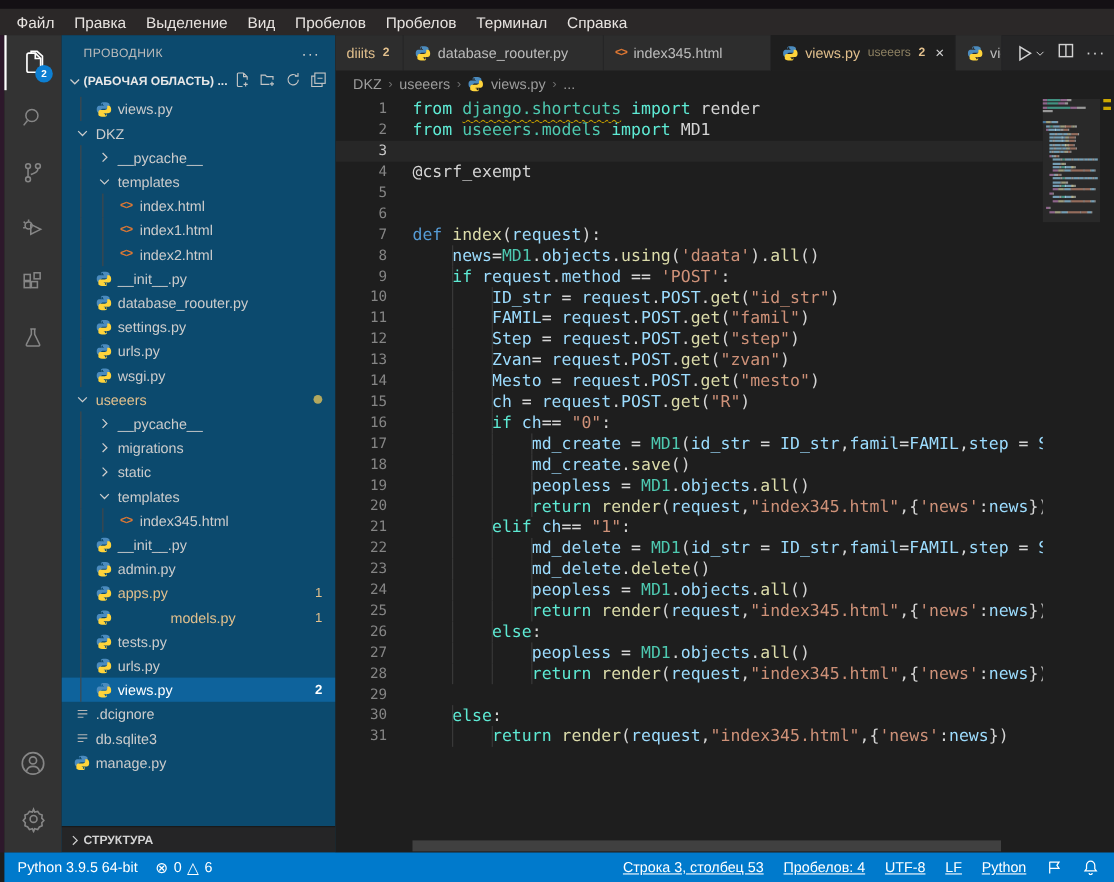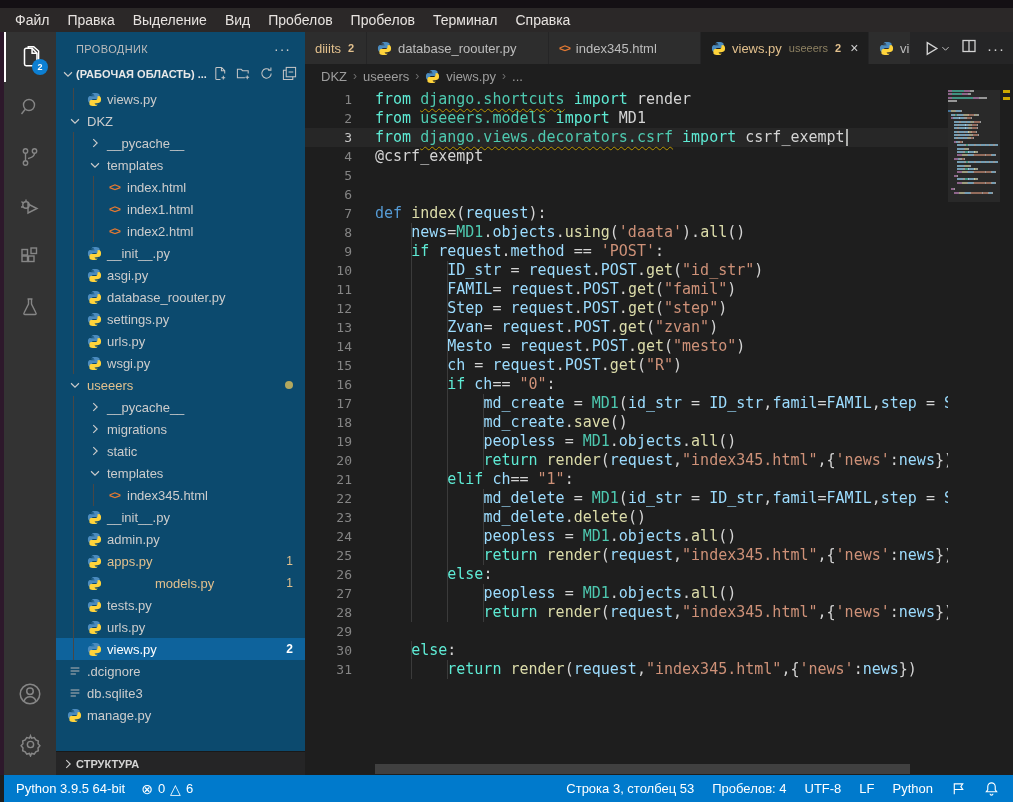--- a/index.html
+++ b/index.html
@@ -98,21 +98,21 @@
   .mm-slider { position:absolute; top:0; left:0; right:0; height:112px; background:rgba(255,255,255,0.05); }
   .ruler { position:absolute; top:0; right:0; width:13px; bottom:0; }
   .ruler .mark { position:absolute; right:3px; width:7px; height:3px; background:#cca700; }
   .hscroll { position:absolute; bottom:1px; left:70px; width:535px; height:10px;
              background:rgba(121,121,121,0.38); }
 
   
   .statusbar { position:absolute; bottom:0; left:4px; right:0; height:27px; background:#007acc;
                color:#ffffff; display:flex; align-items:center; font-size:13px; }
   .sb-left { display:flex; align-items:center; gap:16px; padding-left:12px; }
-  .sb-right { margin-left:auto; display:flex; align-items:center; gap:18px; padding-right:14px; }
+  .sb-right { margin-left:auto; display:flex; align-items:center; gap:18px; padding-right:14px;text-decoration:underline; }
   .sb-item { display:flex; align-items:center; gap:5px; cursor:pointer; white-space:nowrap; }
   .sb-item svg { stroke:#ffffff; fill:none; stroke-width:1.2; }
 </style>
 </head>
 <body>
 
 <div class="screen">
   <div class="top-strip"></div>
   <div class="menubar">
       <div class="menu-item">Файл</div>
@@ -286,30 +286,20 @@
           </div>
           <div class="row" style="padding-left: 30px;">
             <span class="guide" style="left: 17px;"></span>
             <span class="slot">
               <svg width="15" height="15" viewBox="0 0 16 16">
                 <path fill="#4B8BBE" d="M7.9 1C4.9 1 5.1 2.4 5.1 2.4v1.5h3v.5H3.8S1 4.1 1 7.9s2.4 3.7 2.4 3.7h1.4V9.8S4.7 7.4 7.2 7.4h4s2.2.1 2.2-2.1V3.2S13.9 1 7.9 1zM6.3 2.2a.85.85 0 1 1 0 1.7.85.85 0 0 1 0-1.7z"></path>
                 <path fill="#FFD43B" d="M8.1 15c3 0 2.8-1.4 2.8-1.4v-1.5h-3v-.5h4.3S15 11.9 15 8.1s-2.4-3.7-2.4-3.7h-1.4v1.8s.1 2.4-2.4 2.4h-4s-2.2-.1-2.2 2.1v2.1S2.1 15 8.1 15zm1.6-1.2a.85.85 0 1 1 0-1.7.85.85 0 0 1 0 1.7z"></path>
               </svg>
             </span>
             <span class="lbl">__init__.py</span>
-          </div>
-          <div class="row" style="padding-left: 30px;">
-            <span class="guide" style="left: 17px;"></span>
-            <span class="slot">
-              <svg width="15" height="15" viewBox="0 0 16 16">
-                <path fill="#4B8BBE" d="M7.9 1C4.9 1 5.1 2.4 5.1 2.4v1.5h3v.5H3.8S1 4.1 1 7.9s2.4 3.7 2.4 3.7h1.4V9.8S4.7 7.4 7.2 7.4h4s2.2.1 2.2-2.1V3.2S13.9 1 7.9 1zM6.3 2.2a.85.85 0 1 1 0 1.7.85.85 0 0 1 0-1.7z"></path>
-                <path fill="#FFD43B" d="M8.1 15c3 0 2.8-1.4 2.8-1.4v-1.5h-3v-.5h4.3S15 11.9 15 8.1s-2.4-3.7-2.4-3.7h-1.4v1.8s.1 2.4-2.4 2.4h-4s-2.2-.1-2.2 2.1v2.1S2.1 15 8.1 15zm1.6-1.2a.85.85 0 1 1 0-1.7.85.85 0 0 1 0 1.7z"></path>
-              </svg>
-            </span>
-            <span class="lbl">asgi.py</span>
           </div>
           <div class="row" style="padding-left: 30px;">
             <span class="guide" style="left: 17px;"></span>
             <span class="slot">
               <svg width="15" height="15" viewBox="0 0 16 16">
                 <path fill="#4B8BBE" d="M7.9 1C4.9 1 5.1 2.4 5.1 2.4v1.5h3v.5H3.8S1 4.1 1 7.9s2.4 3.7 2.4 3.7h1.4V9.8S4.7 7.4 7.2 7.4h4s2.2.1 2.2-2.1V3.2S13.9 1 7.9 1zM6.3 2.2a.85.85 0 1 1 0 1.7.85.85 0 0 1 0-1.7z"></path>
                 <path fill="#FFD43B" d="M8.1 15c3 0 2.8-1.4 2.8-1.4v-1.5h-3v-.5h4.3S15 11.9 15 8.1s-2.4-3.7-2.4-3.7h-1.4v1.8s.1 2.4-2.4 2.4h-4s-2.2-.1-2.2 2.1v2.1S2.1 15 8.1 15zm1.6-1.2a.85.85 0 1 1 0-1.7.85.85 0 0 1 0 1.7z"></path>
               </svg>
             </span>
             <span class="lbl">database_roouter.py</span>
@@ -583,21 +573,21 @@
           </span>
         <span>views.py</span>
         <span class="sep">›</span>
         <span>...</span>
       </div>
 
       <div class="code-area">
         <div class="code-wrap" id="code">
             <div class="code-line"><span class="ln">1</span><span class="ct"><span class="tk-k">from </span><span class="tk-mu">django.shortcuts</span><span class="tk-k"> import </span><span class="tk-t">render</span></span></div>
             <div class="code-line"><span class="ln">2</span><span class="ct"><span class="tk-k">from </span><span class="tk-c">useeers.models</span><span class="tk-k"> import </span><span class="tk-t">MD1</span></span></div>
-            <div class="code-line cur"><span class="ln">3</span><span class="ct"><span class="tk-k">from </span><span class="tk-mu">django.views.decorators.csrf</span><span class="tk-k"> import </span><span class="tk-t">csrf_exempt</span><span class="cursor"></span></span></div>
+            <div class="code-line cur"><span class="ln">3</span></div>
             <div class="code-line"><span class="ln">4</span><span class="ct"><span class="tk-t">@csrf_exempt</span></span></div>
             <div class="code-line"><span class="ln">5</span><span class="ct"></span></div>
             <div class="code-line"><span class="ln">6</span><span class="ct"></span></div>
             <div class="code-line"><span class="ln">7</span><span class="ct"><span class="tk-d">def </span><span class="tk-f">index</span><span class="tk-t">(</span><span class="tk-v">request</span><span class="tk-t">):</span></span></div>
             <div class="code-line"><span class="ln">8</span><span class="ct"><span class="cguide" style="left: calc(4ch);"></span><span class="tk-t">    </span><span class="tk-v">news</span><span class="tk-t">=</span><span class="tk-c">MD1</span><span class="tk-t">.</span><span class="tk-v">objects</span><span class="tk-t">.</span><span class="tk-f">using</span><span class="tk-t">(</span><span class="tk-s">'daata'</span><span class="tk-t">).</span><span class="tk-f">all</span><span class="tk-t">()</span></span></div>
             <div class="code-line"><span class="ln">9</span><span class="ct"><span class="cguide" style="left: calc(4ch);"></span><span class="tk-t">    </span><span class="tk-k">if </span><span class="tk-v">request</span><span class="tk-t">.</span><span class="tk-v">method</span><span class="tk-t"> == </span><span class="tk-s">'POST'</span><span class="tk-t">:</span></span></div>
             <div class="code-line"><span class="ln">10</span><span class="ct"><span class="cguide" style="left: calc(4ch);"></span><span class="cguide" style="left: calc(8ch);"></span><span class="tk-t">        </span><span class="tk-v">ID_str</span><span class="tk-t"> = </span><span class="tk-v">request</span><span class="tk-t">.</span><span class="tk-v">POST</span><span class="tk-t">.</span><span class="tk-f">get</span><span class="tk-t">(</span><span class="tk-s">"id_str"</span><span class="tk-t">)</span></span></div>
             <div class="code-line"><span class="ln">11</span><span class="ct"><span class="cguide" style="left: calc(4ch);"></span><span class="cguide" style="left: calc(8ch);"></span><span class="tk-t">        </span><span class="tk-v">FAMIL</span><span class="tk-t">= </span><span class="tk-v">request</span><span class="tk-t">.</span><span class="tk-v">POST</span><span class="tk-t">.</span><span class="tk-f">get</span><span class="tk-t">(</span><span class="tk-s">"famil"</span><span class="tk-t">)</span></span></div>
             <div class="code-line"><span class="ln">12</span><span class="ct"><span class="cguide" style="left: calc(4ch);"></span><span class="cguide" style="left: calc(8ch);"></span><span class="tk-t">        </span><span class="tk-v">Step</span><span class="tk-t"> = </span><span class="tk-v">request</span><span class="tk-t">.</span><span class="tk-v">POST</span><span class="tk-t">.</span><span class="tk-f">get</span><span class="tk-t">(</span><span class="tk-s">"step"</span><span class="tk-t">)</span></span></div>
             <div class="code-line"><span class="ln">13</span><span class="ct"><span class="cguide" style="left: calc(4ch);"></span><span class="cguide" style="left: calc(8ch);"></span><span class="tk-t">        </span><span class="tk-v">Zvan</span><span class="tk-t">= </span><span class="tk-v">request</span><span class="tk-t">.</span><span class="tk-v">POST</span><span class="tk-t">.</span><span class="tk-f">get</span><span class="tk-t">(</span><span class="tk-s">"zvan"</span><span class="tk-t">)</span></span></div>

